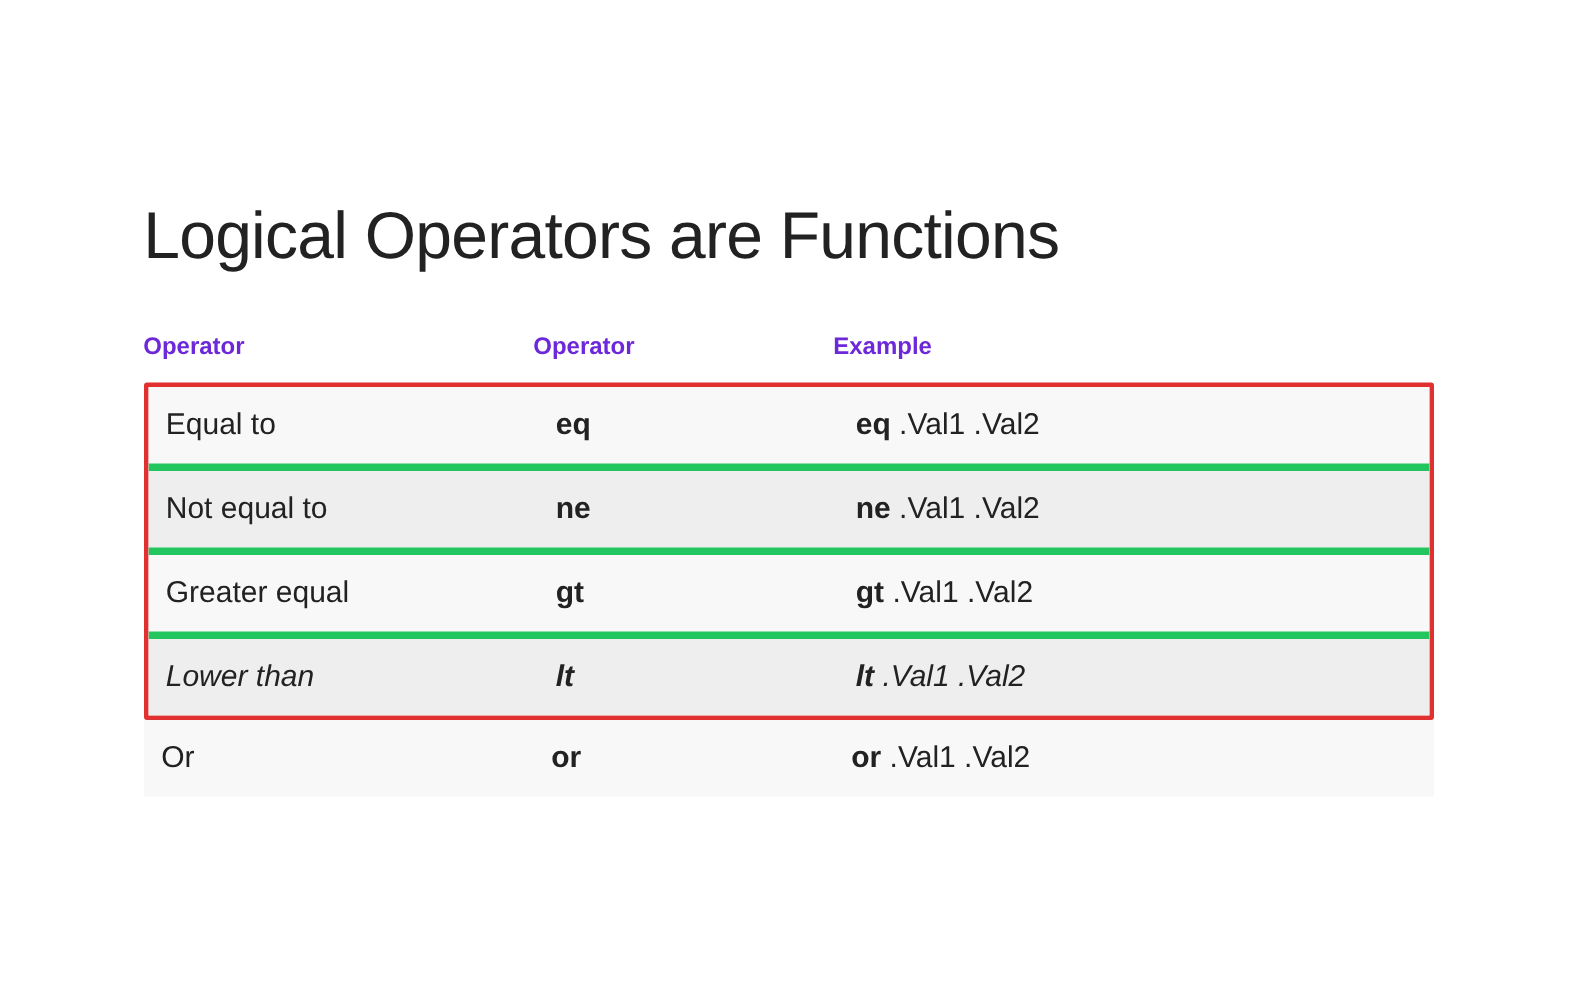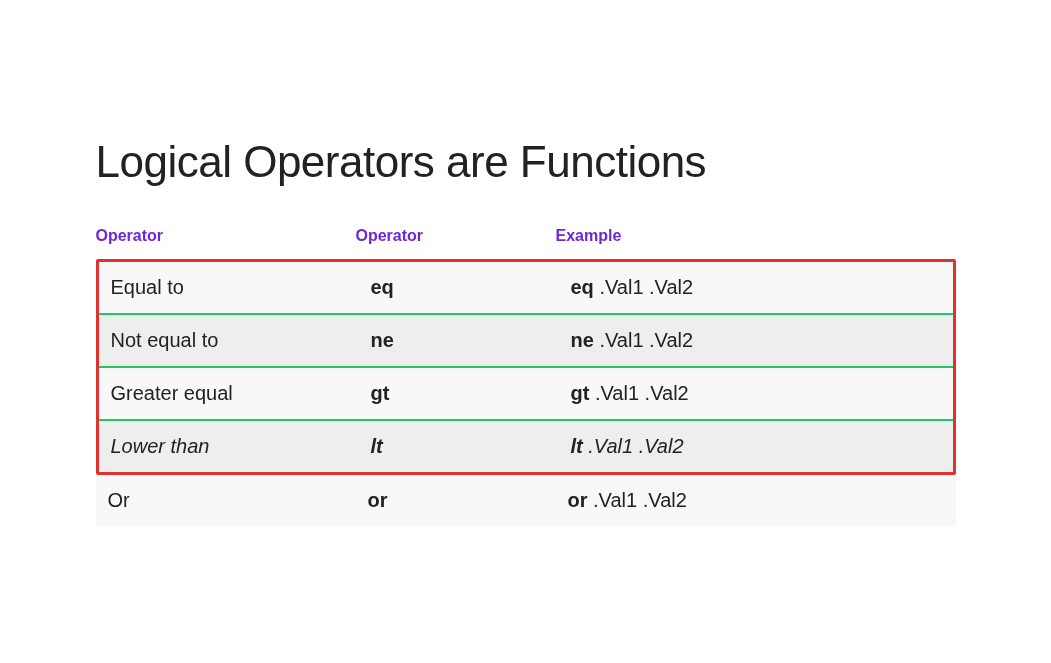--- a/index.html
+++ b/index.html
@@ -49,21 +49,21 @@
     }
 
     .highlighted-group {
       border: 3px solid #e03030;
       border-radius: 2px;
       overflow: hidden;
       margin-bottom: 0;
     }
 
     .highlighted-group .table-row {
-      border-bottom: 2px solid #22c55e;
+      border-bottom: 5px solid #22c55e;
     }
 
     .highlighted-group .table-row:last-child {
       border-bottom: none;
       font-style: italic;
     }
 
     .table-row {
       display: grid;
       grid-template-columns: 260px 200px 1fr;

